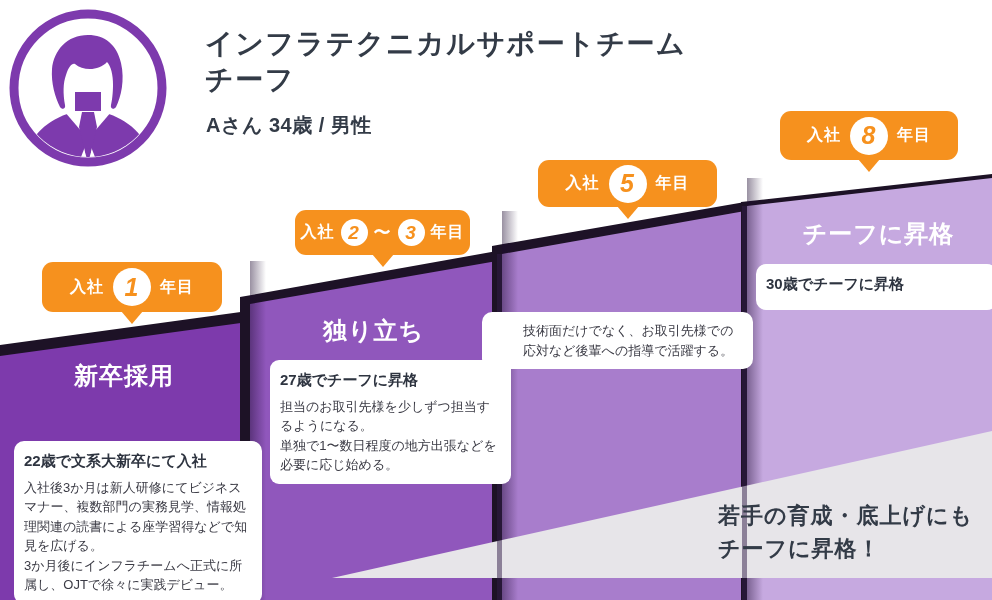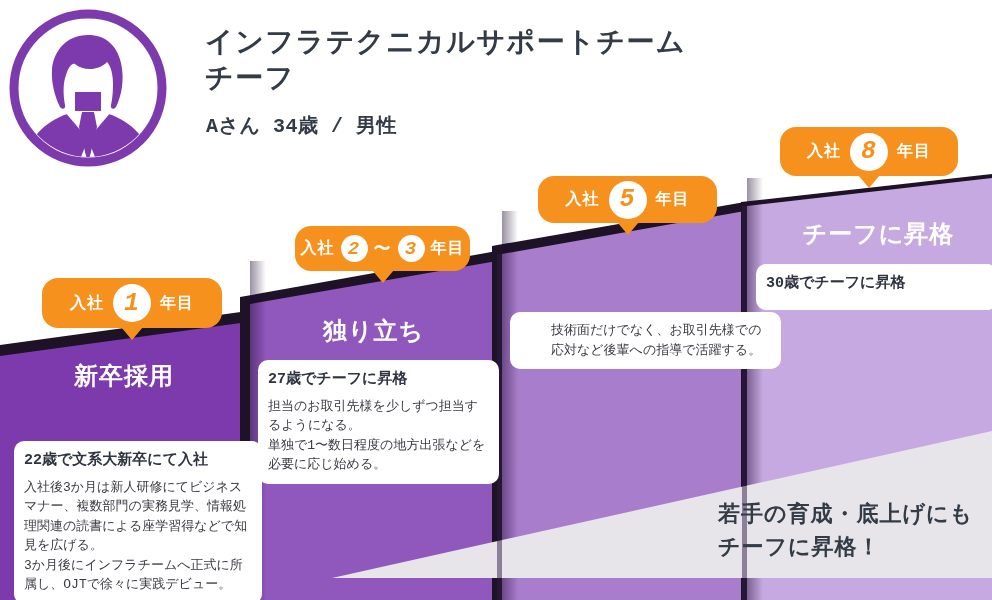--- a/index.html
+++ b/index.html
@@ -1,18 +1,18 @@
 <!DOCTYPE html>
 <html style="--badge_bg: #F6911E; --step1_face: #7D3AAC; --step2_face: #9057BC; --step3_face: #A87DCC; --step4_face: #C6A9E0; --edge_dark: #1D1226; --callout_bg: #E7E5E9; --card_bg: #FFFFFF; --step_title_color: #FFFFFF; --text_dark: #333B47; --body_text: #3A3A44; --avatar_purple: #7D3AAD;"><head>
 <meta charset="utf-8">
 <style>
   html,body{margin:0;padding:0;background:#ffffff;}
   .canvas{
     position:relative;width:992px;height:600px;overflow:hidden;background:#fff;
-    font-family:Liberation Mono, monospace;
+    font-family:Liberation Sans, sans-serif;
   }
   
   svg.stairs{position:absolute;left:0;top:0;width:992px;height:600px;}
   .edge{fill:var(--edge_dark);}
   .face-s1{fill:var(--step1_face);}
   .face-s2{fill:var(--step2_face);}
   .face-s3{fill:var(--step3_face);}
   .face-s4{fill:var(--step4_face);}
   .side-shade{fill:url(#sideShade);}
   .wedge{fill:var(--callout_bg);}
@@ -24,22 +24,22 @@
     position:absolute;left:205px;top:26px;font-size:28px;line-height:36px;
     font-weight:bold;color:var(--text_dark);letter-spacing:1.5px;
   }
   .hdr-sub{
     position:absolute;left:206px;top:112px;font-size:20px;font-weight:bold;
     color:var(--text_dark);letter-spacing:0.5px;
   }
   
   .badge{
     position:absolute;display:flex;align-items:center;justify-content:center;gap:9px;
-    background:var(--badge_bg);border-radius:16px;color:#fff;font-weight:bold;
-    font-size:16px;letter-spacing:1px;margin-top:16px;
+    background:var(--badge_bg);border-radius:11px;color:#fff;font-weight:bold;
+    font-size:16px;letter-spacing:1px;
   }
   .badge::after{
     content:'';position:absolute;left:50%;bottom:-12px;transform:translateX(-50%);
     width:0;height:0;border:11px solid transparent;border-bottom:0;
     border-top:13px solid var(--badge_bg);
   }
   .b-circle{
     background:#fff;color:var(--badge_bg);border-radius:50%;
     display:flex;align-items:center;justify-content:center;
     font-style:italic;font-weight:bold;flex:0 0 auto;
@@ -61,22 +61,22 @@
   .step-title.t3{left:502px;width:243px;top:264px;}
   .step-title.t4{left:747px;width:245px;top:218px;padding-left:9px;}
   
   .card{
     position:absolute;background:var(--card_bg);border-radius:10px;
     padding:9px 10px;color:var(--body_text);font-size:13px;line-height:1.5;
   }
   .card h3{margin:0 0 5px 0;font-size:15px;font-weight:bold;color:#2E3440;}
   .card p{margin:0;}
   .card.c1{left:14px;top:441px;width:228px;}
-  .card.c2{left:258px;top:360px;width:221px;}
-  .card.c3{left:510px;top:312px;width:220px;padding-left:41px;}
+  .card.c2{left:270px;top:360px;width:221px;border-radius:9px;}
+  .card.c3{left:482px;top:312px;width:220px;padding-left:41px;}
   .card.c4{left:756px;top:264px;width:221px;}
   
   .callout-text{
     position:absolute;left:718px;top:499px;font-size:22px;line-height:1.5;
     font-weight:bold;color:var(--text_dark);letter-spacing:1px;
   }
 </style>
 </head>
 <body>
 

